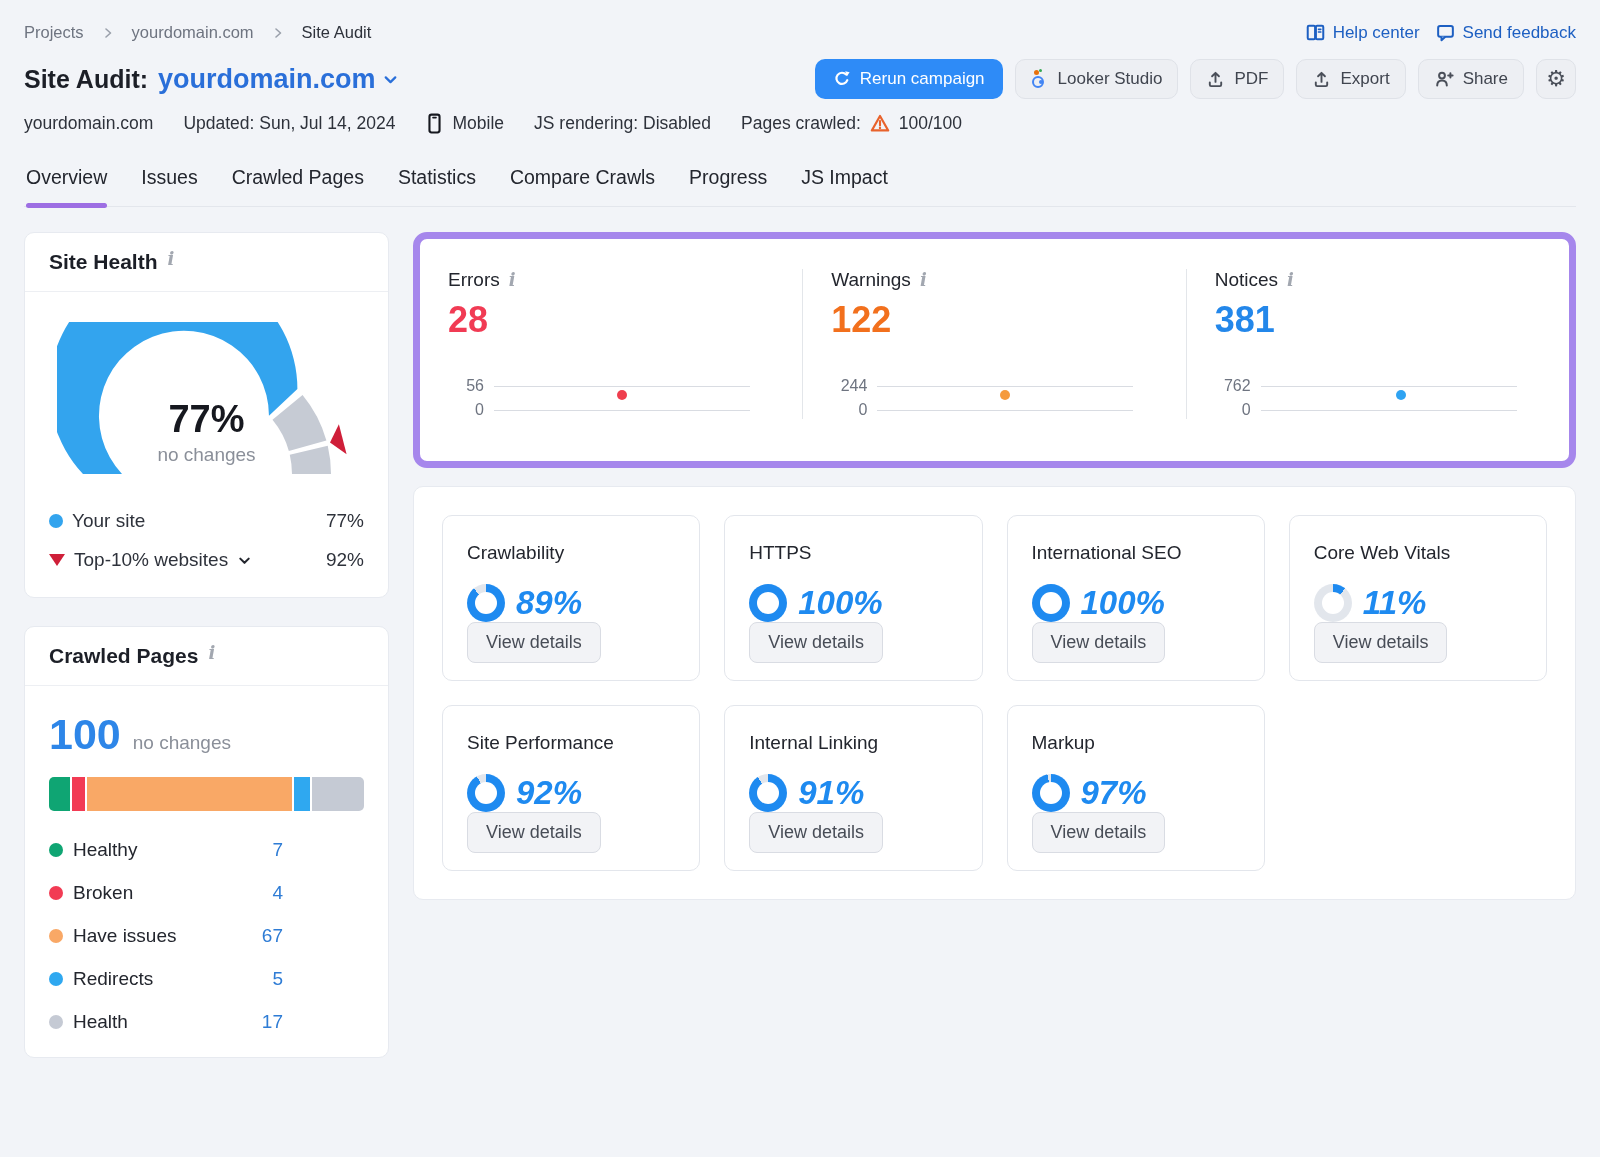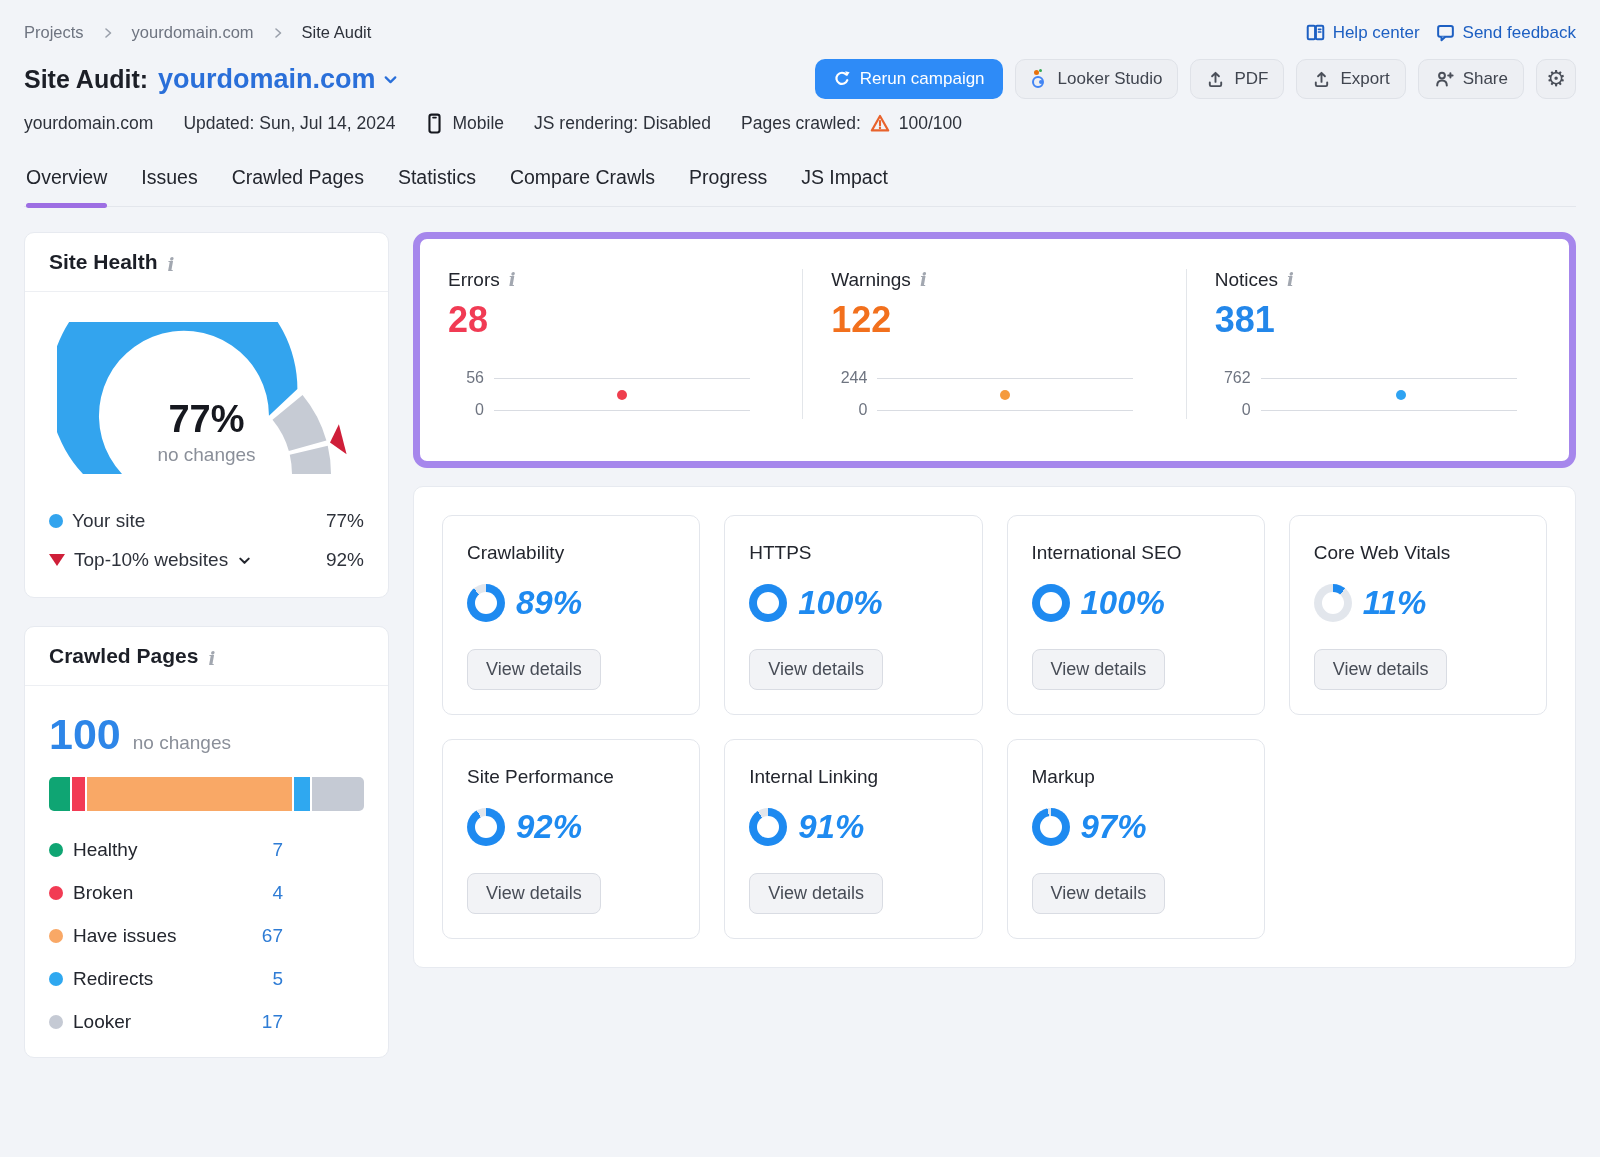--- a/index.html
+++ b/index.html
@@ -37,21 +37,21 @@
   .tabs { margin-top:26px; display:flex; gap:34px; border-bottom:1px solid #e3e6ec; padding:0 2px;align-items:center; }
   .tab { font-size:19.5px; color:#23262e; padding:6px 0 17px; position:relative; cursor:pointer; }
   .tab.active::after { content:""; position:absolute; left:0; right:0; bottom:-2px; height:5px; border-radius:3px; background:#9d6ee3; }
 
   
   .content { display:flex; gap:24px; align-items:flex-start; padding:25px 0 24px; }
   .col-left { width:365px; flex:0 0 365px; display:flex; flex-direction:column; gap:28px; }
   .col-right { flex:1; display:flex; flex-direction:column; gap:18px; min-width:0; }
 
   .card { background:#fff; border:1px solid #e7eaf0; border-radius:10px; }
-  .card-head { display:flex; align-items:flex-end; gap:10px; padding:17px 24px; font-size:21px; font-weight:700; color:#1c1f27; border-bottom:1px solid #edeff3; }
+  .card-head { display:flex; align-items:flex-start; gap:10px; padding:17px 24px; font-size:21px; font-weight:700; color:#1c1f27; border-bottom:1px solid #edeff3; }
   .info-i { font-family:"DejaVu Serif", serif; font-style:italic; font-weight:600; font-size:18px; color:#a2a7b0; cursor:pointer; line-height:1; }
 
   
   .sh-body { padding:22px 24px 26px; }
   .gauge-wrap { position:relative; width:300px; margin:8px auto 0; }
   .gauge-center { position:absolute; left:0; right:0; top:76px; text-align:center; pointer-events:none; }
   .gauge-val { font-size:38px; font-weight:700; color:#16181f; }
   .gauge-sub { margin-top:3px; font-size:19px; color:#8a8f99; }
   .sh-legend { margin-top:22px; display:flex; flex-direction:column; gap:17px; }
   .sh-row { display:flex; align-items:center; gap:9px; font-size:19px; color:#2e323b; }
@@ -72,28 +72,28 @@
   .cp-row .num { width:50px; text-align:right; color:#2e7cd5; cursor:pointer; }
 
   
   .issues-panel { border:7px solid #a687ec; border-radius:14px; background:#fff; display:flex; padding:30px 0 42px; }
   .issue-col { flex:1; padding:0 28px; }
   .issue-col + .issue-col { border-left:1px solid #e3e6ea; }
   .issue-label { display:flex; align-items:center; gap:9px; font-size:19px; color:#23262e; }
   .issue-value { margin-top:8px; font-size:36px; font-weight:700; }
   .minichart { margin-top:28px; position:relative; width:302px; max-width:100%; height:50px; }
   .grow { position:absolute; left:0; right:0; display:flex; align-items:center; gap:10px; }
-  .grow.top { top:0; } .grow.bot { bottom:0; }
+  .grow.top { top:8px; } .grow.bot { bottom:0; }
   .glabel { width:36px; text-align:right; font-size:16px; color:#6e7480; }
   .gline { flex:1; height:1px; background:#d9dce2; }
   .mdot { position:absolute; width:10px; height:10px; border-radius:50%; }
 
   
   .tr-grid { padding:28px; display:grid; grid-template-columns:repeat(4,1fr); gap:24px; }
-  .tcard { border:1px solid #e3e6ec; border-radius:10px; padding:26px 24px 24px; height:200px; display:flex; flex-direction:column; }
+  .tcard { border:1px solid #e3e6ec; border-radius:10px; padding:26px 24px 24px; height:166px; display:flex; flex-direction:column; }
   .tcard-label { font-size:19px; color:#23262e; }
   .tcard-pct { margin-top:20px; display:flex; align-items:center; gap:11px;font-style:italic; }
   .donut { width:38px; height:38px; border-radius:50%; position:relative; flex:0 0 38px; }
   .donut::after { content:""; position:absolute; left:8px; top:8px; width:22px; height:22px; border-radius:50%; background:#fff; }
   .pct-val { font-size:33px; font-weight:700; color:#1e8af0; }
   .tbtn { margin-top:auto; align-self:flex-start; padding:9px 18px; background:#f2f3f6; border:1px solid #d9dce3; border-radius:8px; font-size:18px; color:#474c56; cursor:pointer; font-family:inherit; }
 
   .icon-svg { display:block; }
 </style>
 </head>
@@ -316,21 +316,21 @@
               <span class="lbl">Have issues</span>
               <span class="num">67</span>
             </div>
             <div class="cp-row">
               <span class="dot14 seg-dot" style="background: rgb(47, 168, 240);"></span>
               <span class="lbl">Redirects</span>
               <span class="num">5</span>
             </div>
             <div class="cp-row">
               <span class="dot14 seg-dot" style="background: rgb(197, 202, 212);"></span>
-              <span class="lbl">Looker</span>
+              <span class="lbl">Health</span>
               <span class="num">17</span>
             </div>
           </div>
         </div>
       </div>
     </div>
 
     <div class="col-right">
 
       <div class="issues-panel">

